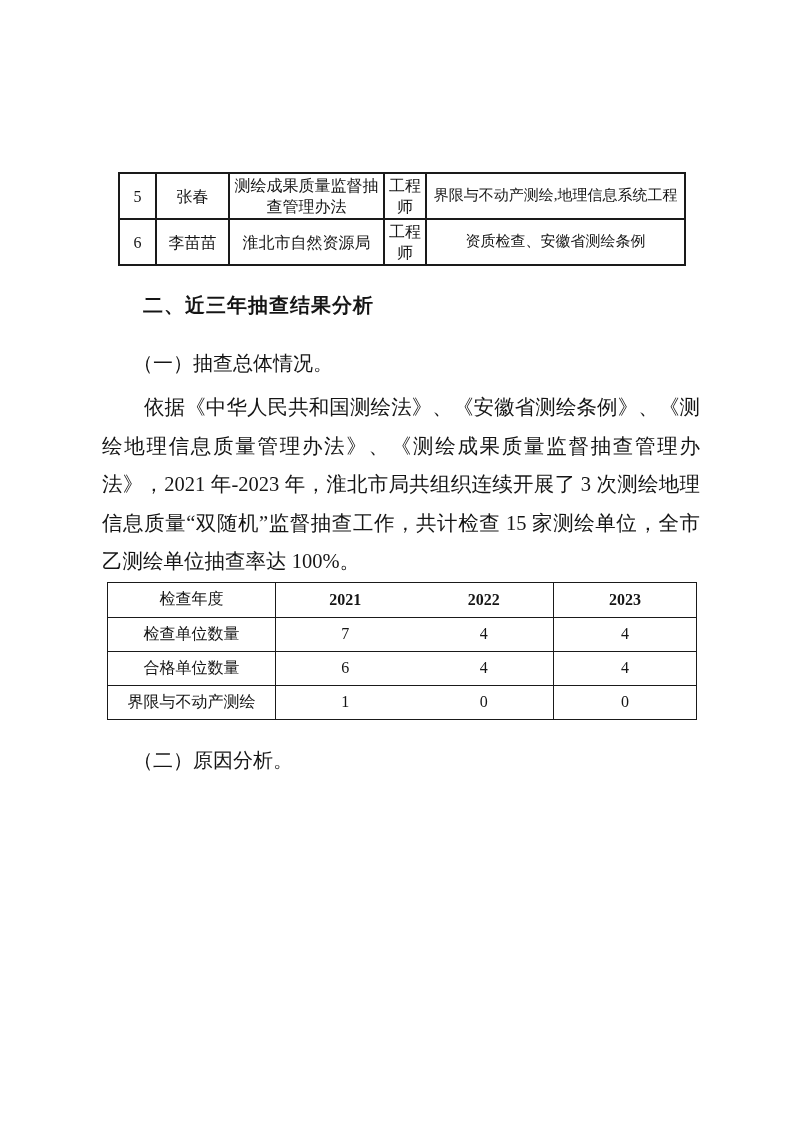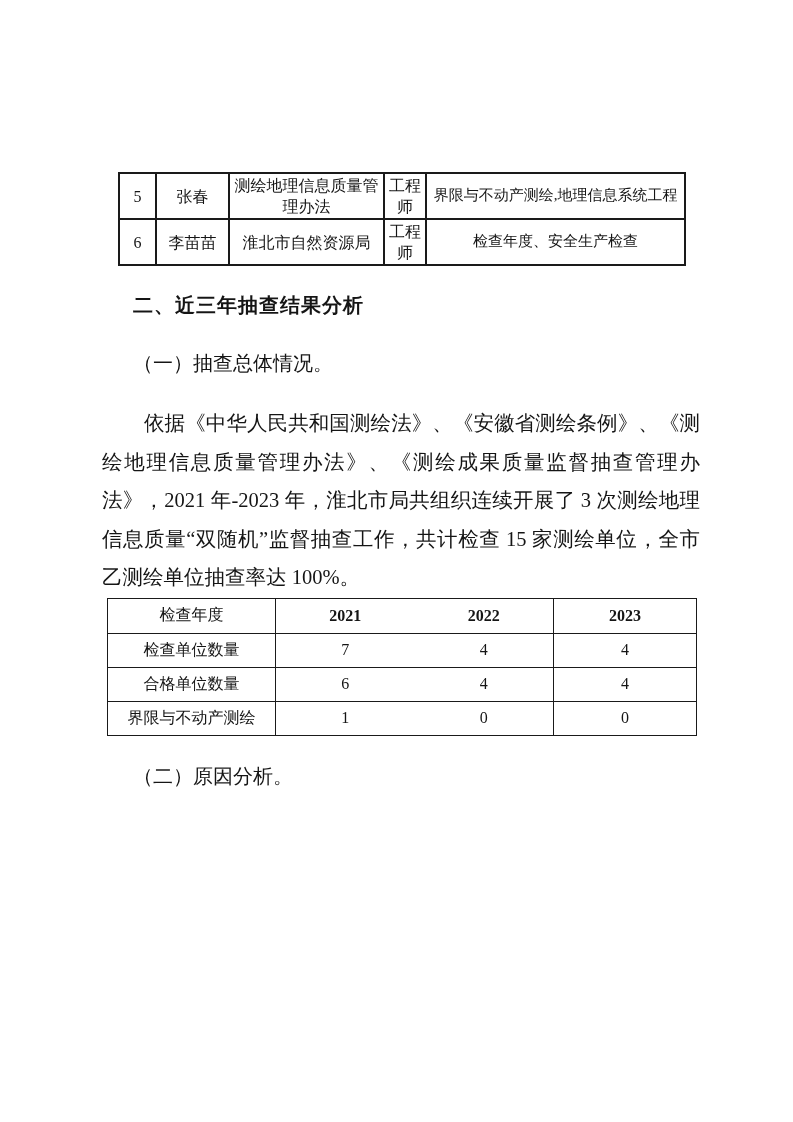--- a/index.html
+++ b/index.html
@@ -32,38 +32,38 @@
     padding: 1px 2px;
     line-height: 1.32;
     height: 45px;
     vertical-align: middle;
   }
   table.personnel td.scope { font-size: 15px; padding: 11px 1px; }
 
   
   .heading {
     margin-top: 26px;
-    margin-left: 31px;
+    margin-left: 41px;
     font-family: "Liberation Sans", "DejaVu Sans", sans-serif;
     font-weight: bold;
     font-size: 20px;
     line-height: 26px;
     letter-spacing: 1px;
   }
   .subheading {
     margin-top: 32px;
     margin-left: 31px;
     font-size: 20px;
     line-height: 26px;
   }
   .subheading2 { margin-top: 27px; }
 
   
   p.para {
-    margin-top: 28px;
+    margin-top: 12px;
     font-size: 20.5px;
     line-height: 38.5px;
     text-align: justify;
     text-indent: 42px;
     letter-spacing: 0;
   }
   p.para2 { margin-top: 7px; }
 
   
   table.stats {
@@ -97,30 +97,30 @@
         <col style="width:37px">
           <col style="width:73px">
           <col style="width:155px">
           <col style="width:42px">
           <col style="width:259px">
       </colgroup>
       <tbody>
         <tr>
           <td>5</td>
           <td>张春</td>
-          <td>测绘地理信息质量管理办法</td>
+          <td>测绘成果质量监督抽查管理办法</td>
           <td>工程师</td>
           <td class="scope">界限与不动产测绘,地理信息系统工程</td>
         </tr>
         <tr>
           <td>6</td>
           <td>李苗苗</td>
           <td>淮北市自然资源局</td>
           <td>工程师</td>
-          <td class="scope">检查年度、安全生产检查</td>
+          <td class="scope">资质检查、安徽省测绘条例</td>
         </tr>
       </tbody>
     </table>
 
     <div class="heading">二、近三年抽查结果分析</div>
 
     <div class="subheading">（一）抽查总体情况。</div>
 
     <p class="para">依据《中华人民共和国测绘法》、《安徽省测绘条例》、《测绘地理信息质量管理办法》、《测绘成果质量监督抽查管理办法》，2021 年-2023 年，淮北市局共组织连续开展了 3 次测绘地理信息质量“双随机”监督抽查工作，共计检查 15 家测绘单位，全市乙测绘单位抽查率达 100%。</p>
 

